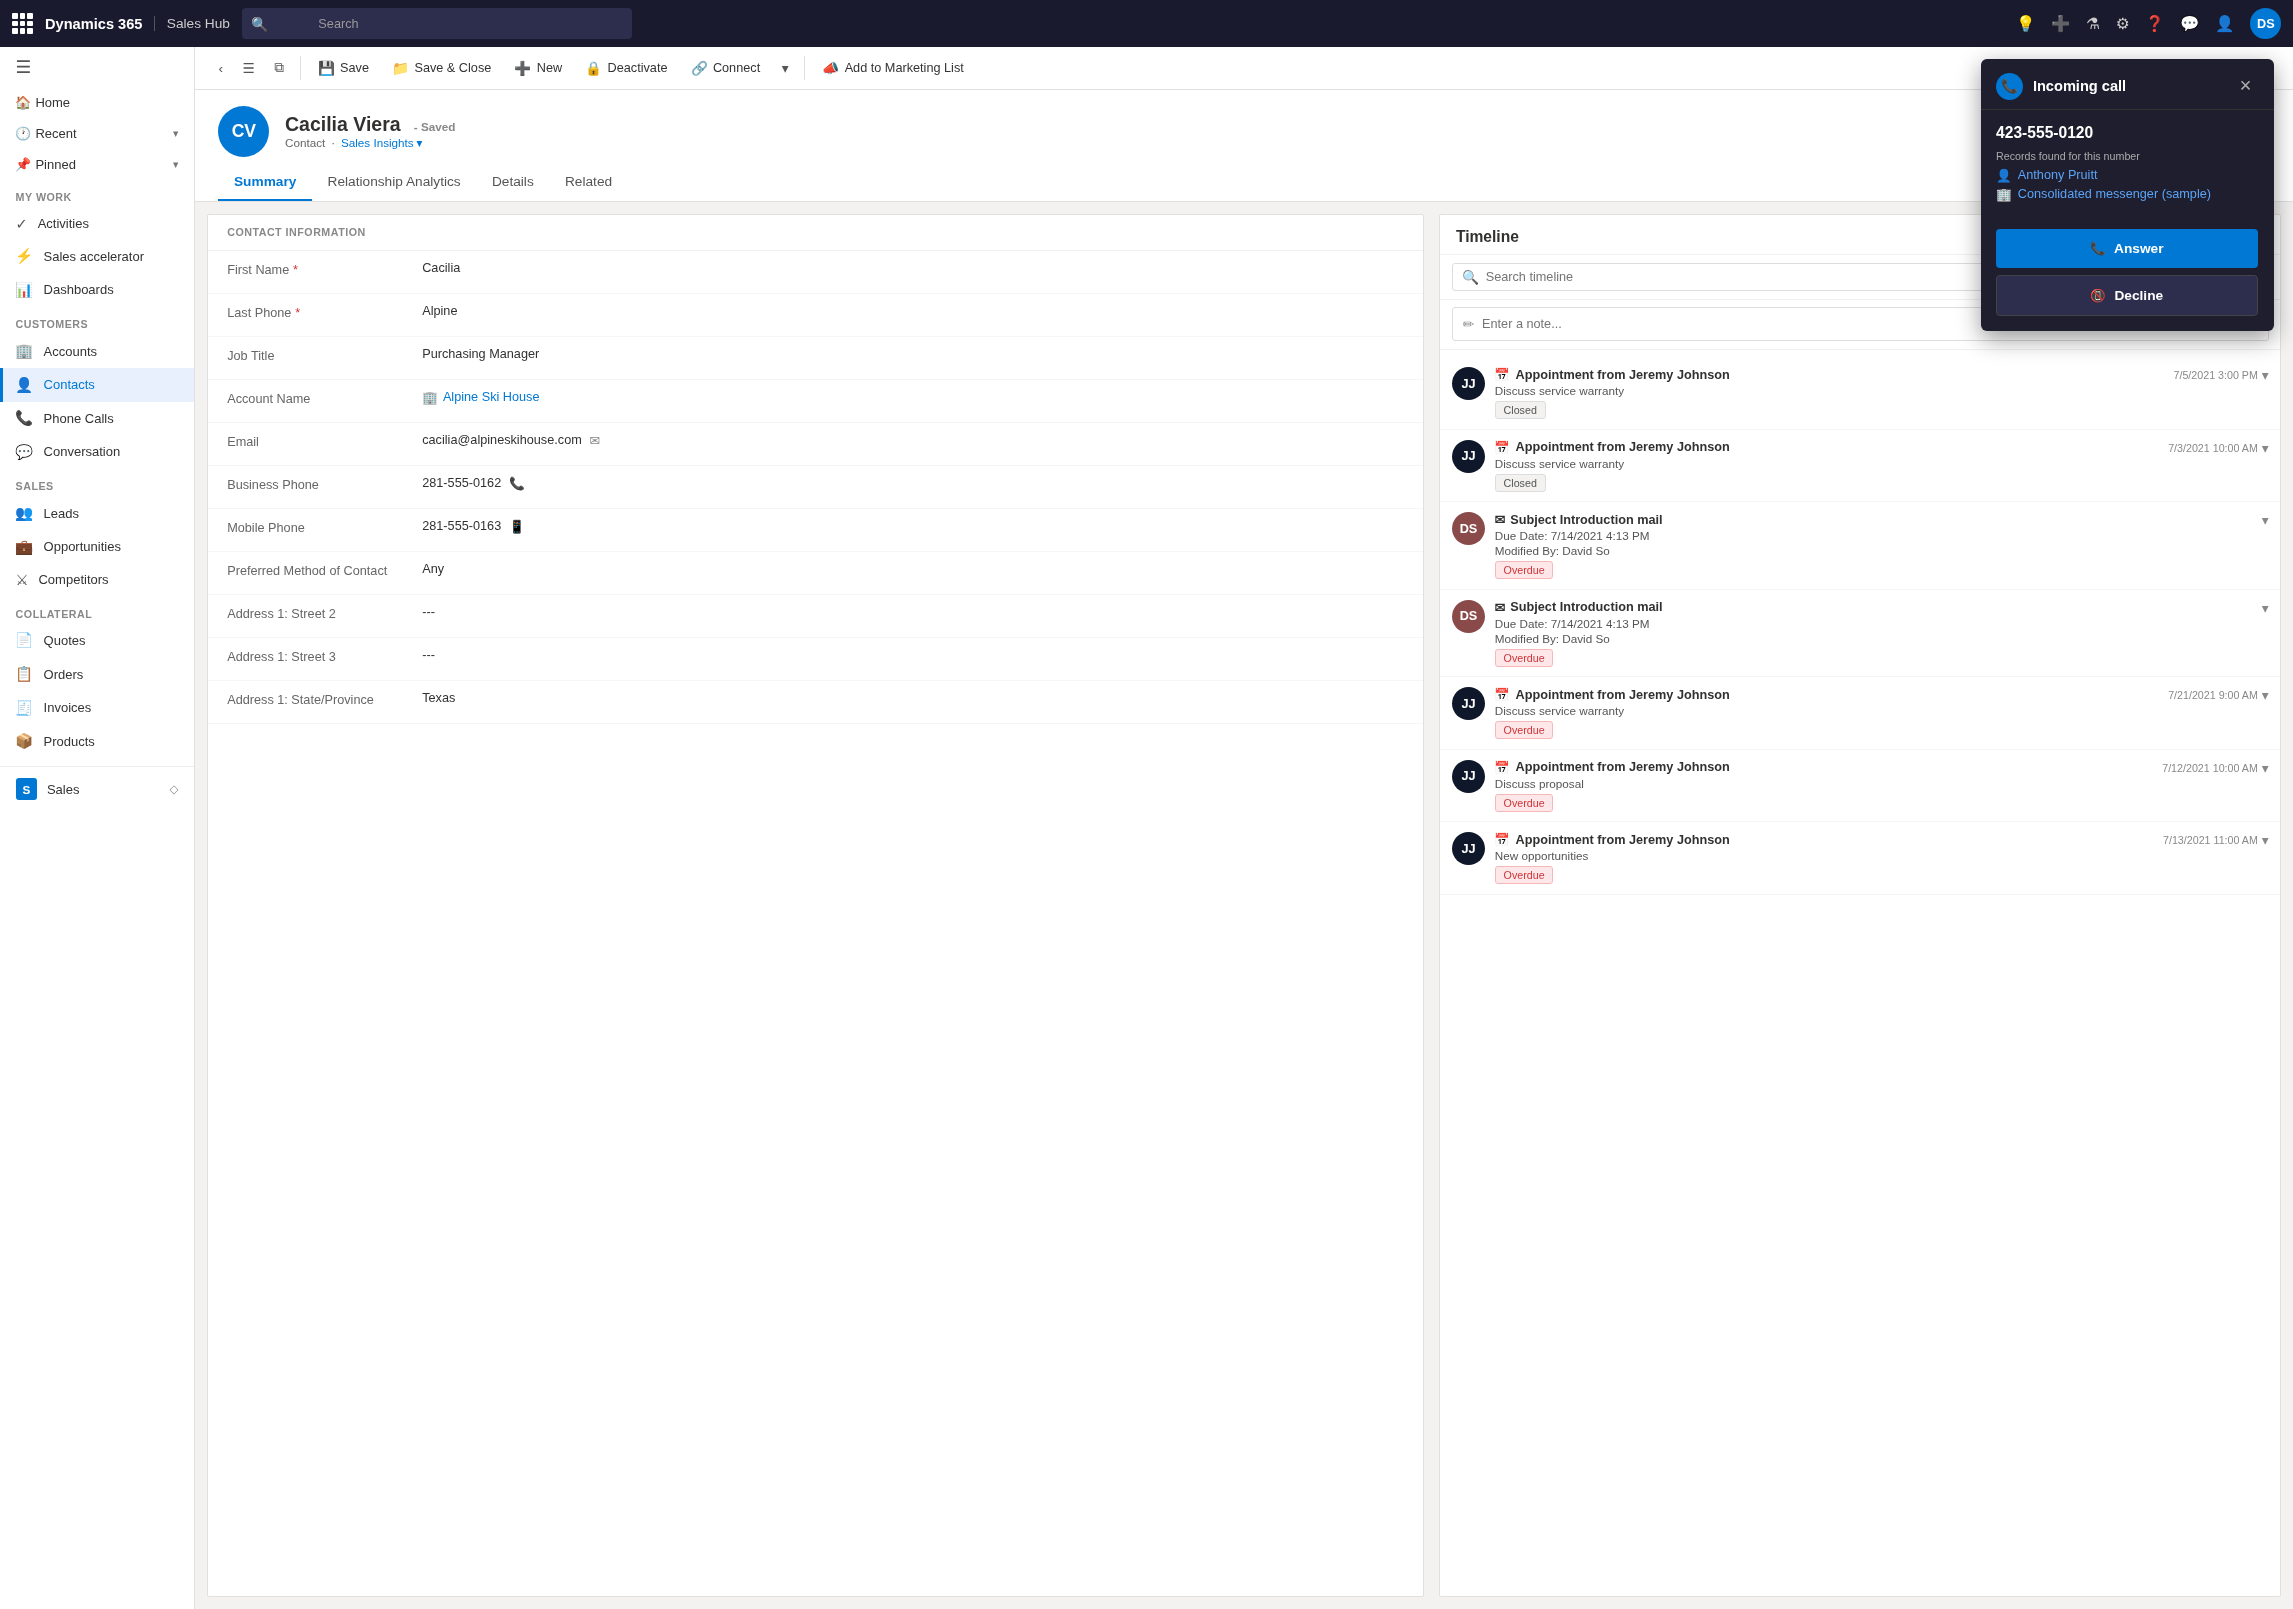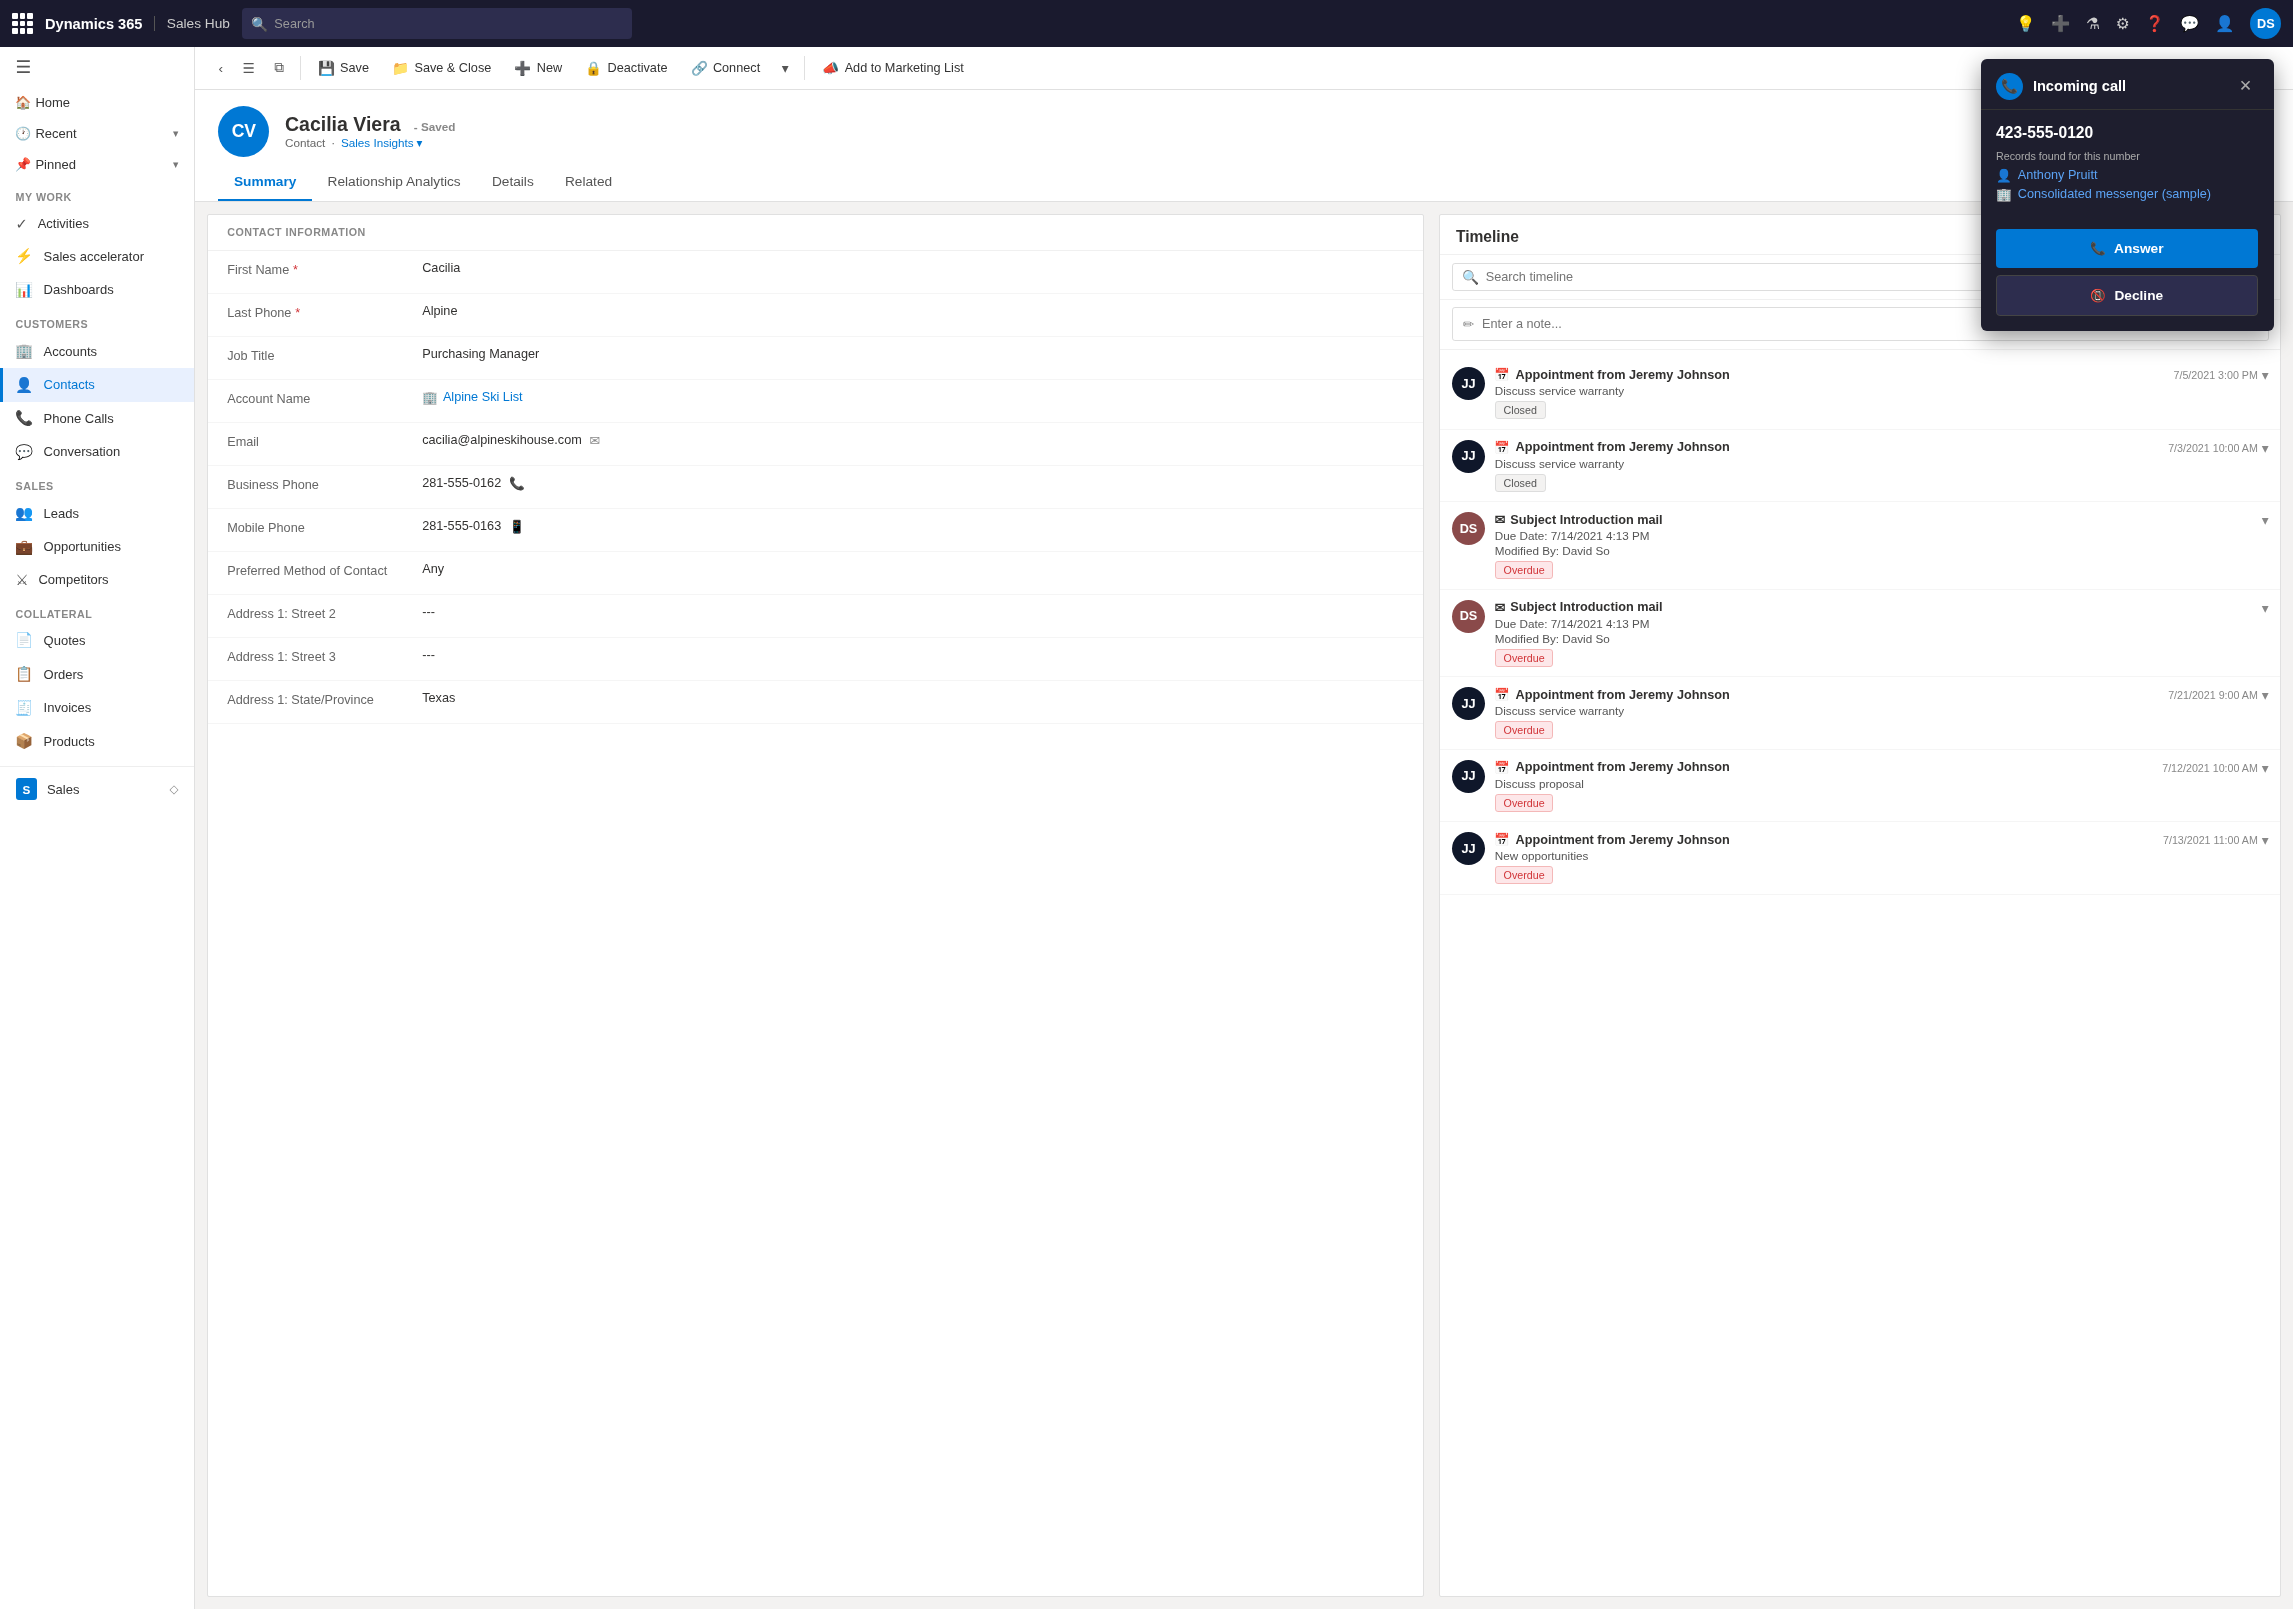--- a/index.html
+++ b/index.html
@@ -55,20 +55,21 @@
       gap: 5.9px;
       height: 31px;
     }
     .search-bar input {
       background: transparent;
       border: none;
       outline: none;
       color: #e5e5e5;
       font-size: 12.7px;
       width: 100%;
+      margin-left: 44px;
     }
     .search-bar input::placeholder { color: #999; }
     .top-nav-icons {
       display: flex;
       align-items: center;
       gap: 15.6px;
       margin-left: auto;
       color: #ccc;
     }
     .top-nav-icons span { cursor: pointer; font-size: 15.6px; }
@@ -752,21 +753,21 @@
           <div class="form-row">
             <div class="form-label">Job Title</div>
             <div class="form-value">Purchasing Manager</div>
           </div>
 
           <div class="form-row">
             <div class="form-label">Account Name</div>
             <div class="form-value">
               <a href="#">
                 <span style="color:#0078d4;">🏢</span>
-                <span>Alpine Ski List</span>
+                <span>Alpine Ski House</span>
               </a>
             </div>
           </div>
 
           <div class="form-row">
             <div class="form-label">Email</div>
             <div class="form-value">
               <span>cacilia@alpineskihouse.com</span>
               <span class="field-action-icon">✉</span>
             </div>

